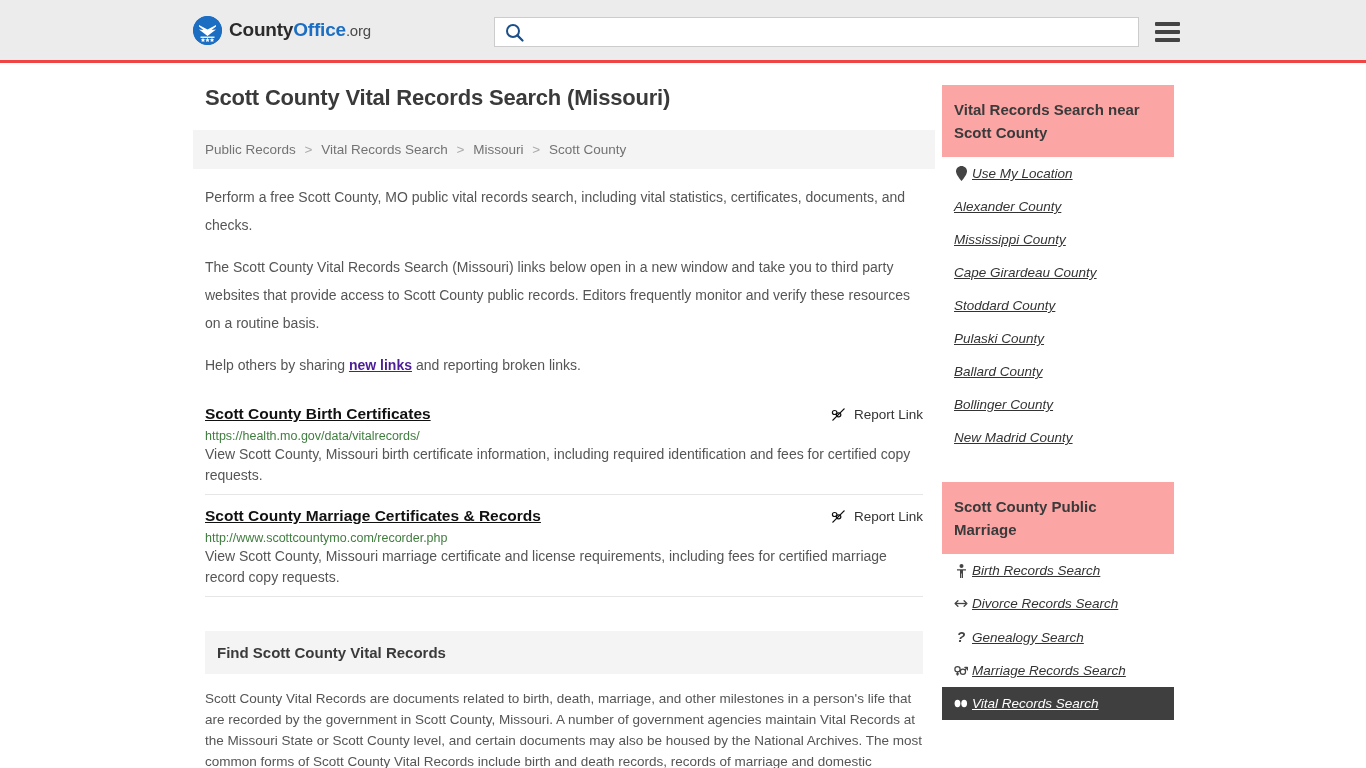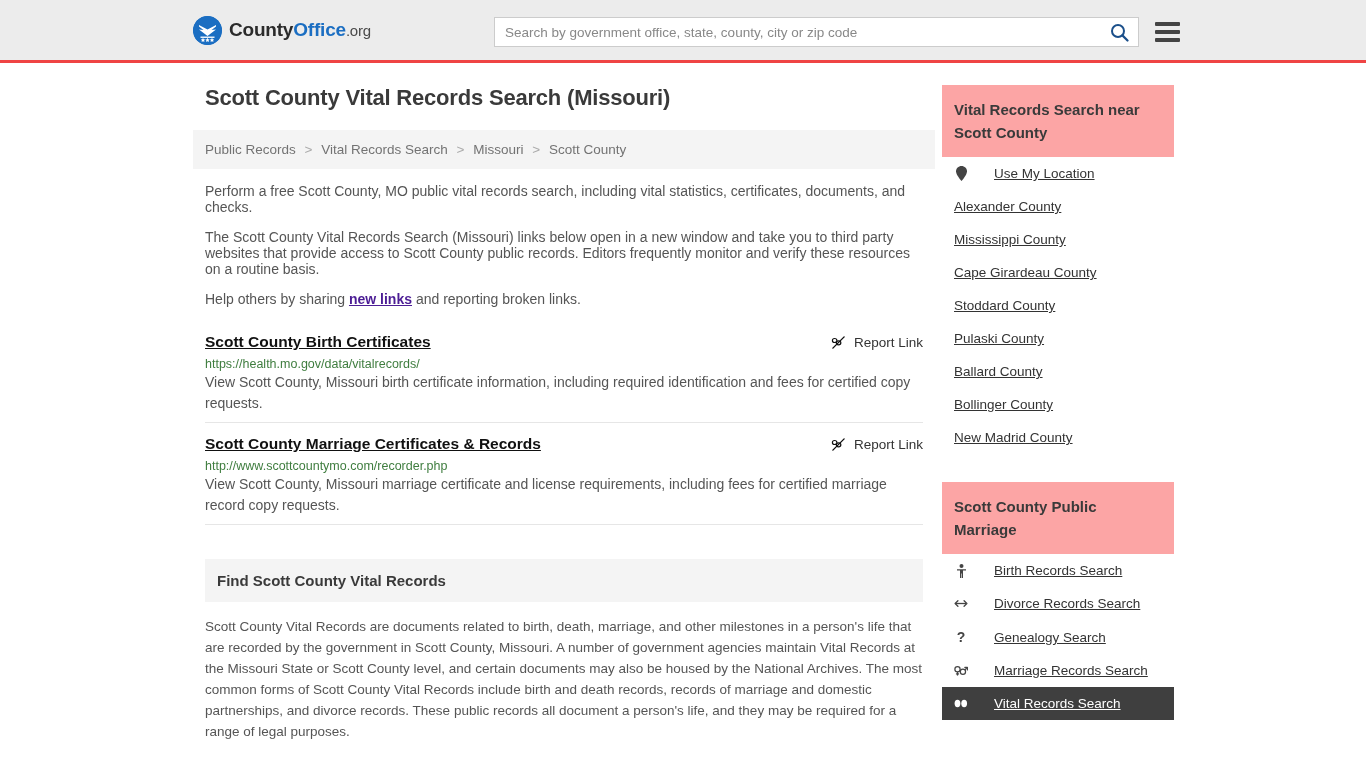--- a/index.html
+++ b/index.html
@@ -117,21 +117,21 @@
     padding: 12px 12px;
     font-size: 13.5px;
     color: #666;
     margin-bottom: 14px;
   }
   #breadcrumb a { color: #737373; text-decoration: none; }
   #breadcrumb .sep { color: #aaa; margin: 0 5px; }
 
   .body-p {
     font-size: 14px;
-    line-height: 16px;
+    line-height: 28px;
     color: #555;
     margin: 0 12px 14px 12px;
   }
   .body-p a { color: #4c1d95; text-decoration: underline; font-weight: bold; }
 
   
   .link-entry {
     margin: 0 12px;
     padding-top: 12px;
     padding-bottom: 8px;
@@ -199,23 +199,24 @@
     margin: 0;
     font-size: 15px;
     line-height: 23px;
     font-weight: bold;
     color: #3a3a3a;
   }
   .side-list { padding: 0 0 0 0; margin: 0; }
   .side-item {
     display: flex;
     align-items: center;
-    gap: 26px;
+    gap: 4px;
     padding: 9px 12px;
     font-size: 13.5px;
+    font-style: italic;
   }
   .side-item a {
     color: #333;
     text-decoration: underline;
     cursor: pointer;
   }
   .side-item .ico {
     width: 14px;
     display: inline-flex;
     align-items: center;
@@ -251,21 +252,20 @@
           <polygon points="14.5,21.8 15.2,23.2 16.7,23.4 15.6,24.4 15.9,25.9 14.5,25.2 13.1,25.9 13.4,24.4 12.3,23.4 13.8,23.2"></polygon>
           <polygon points="19,21.8 19.7,23.2 21.2,23.4 20.1,24.4 20.4,25.9 19,25.2 17.6,25.9 17.9,24.4 16.8,23.4 18.3,23.2"></polygon>
         </g>
       </svg>
     </div>
     <div class="logo-text"><span class="n">County</span><span class="b">Office</span><span class="tld">.org</span></div>
   </div>
 
   <div class="search-zone">
     <div class="search-box">
-      <input type="text" placeholder="Search by government office, state, county, city or zip code" style="">
       <button class="search-btn">
         <svg width="19" height="19" viewBox="0 0 19 19">
           <circle cx="8" cy="8" r="6" fill="none" stroke="#1b4f8a" stroke-width="2"></circle>
           <line x1="12.4" y1="12.4" x2="17.5" y2="17.5" stroke="#1b4f8a" stroke-width="2.2" stroke-linecap="round"></line>
         </svg>
       </button>
     </div>
     <div class="hamburger">
       <span></span>
         <span></span>

